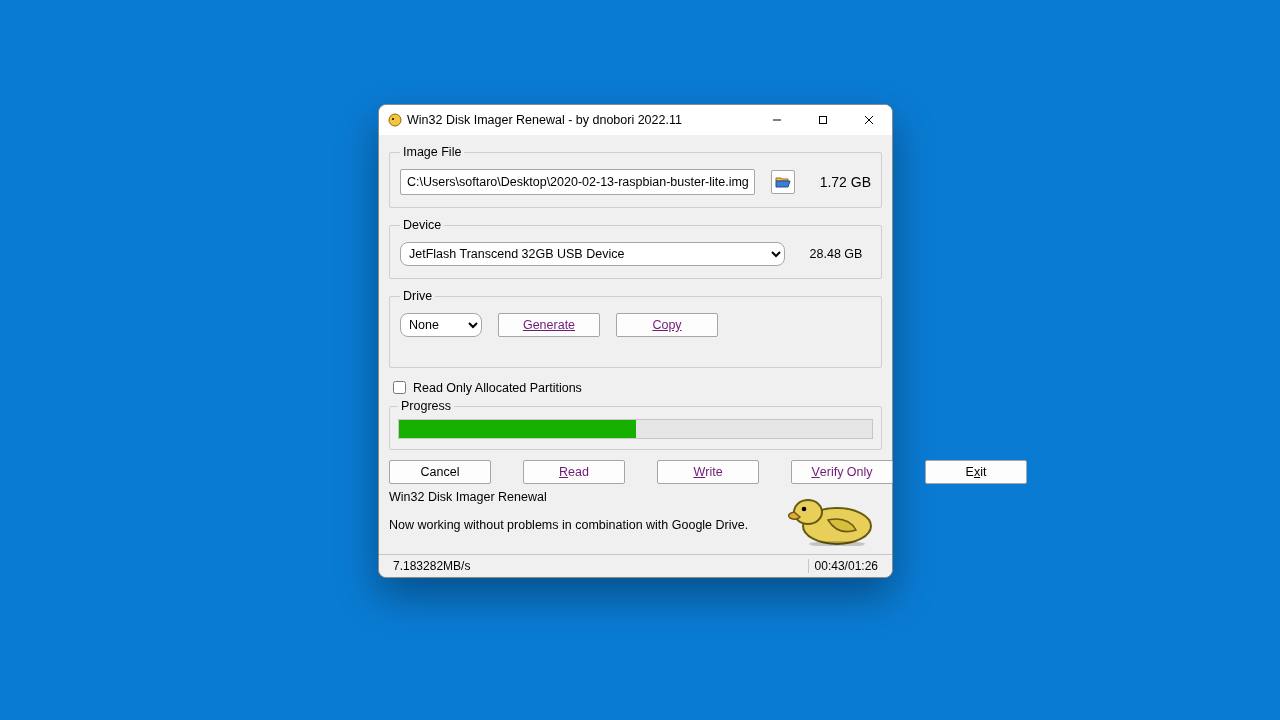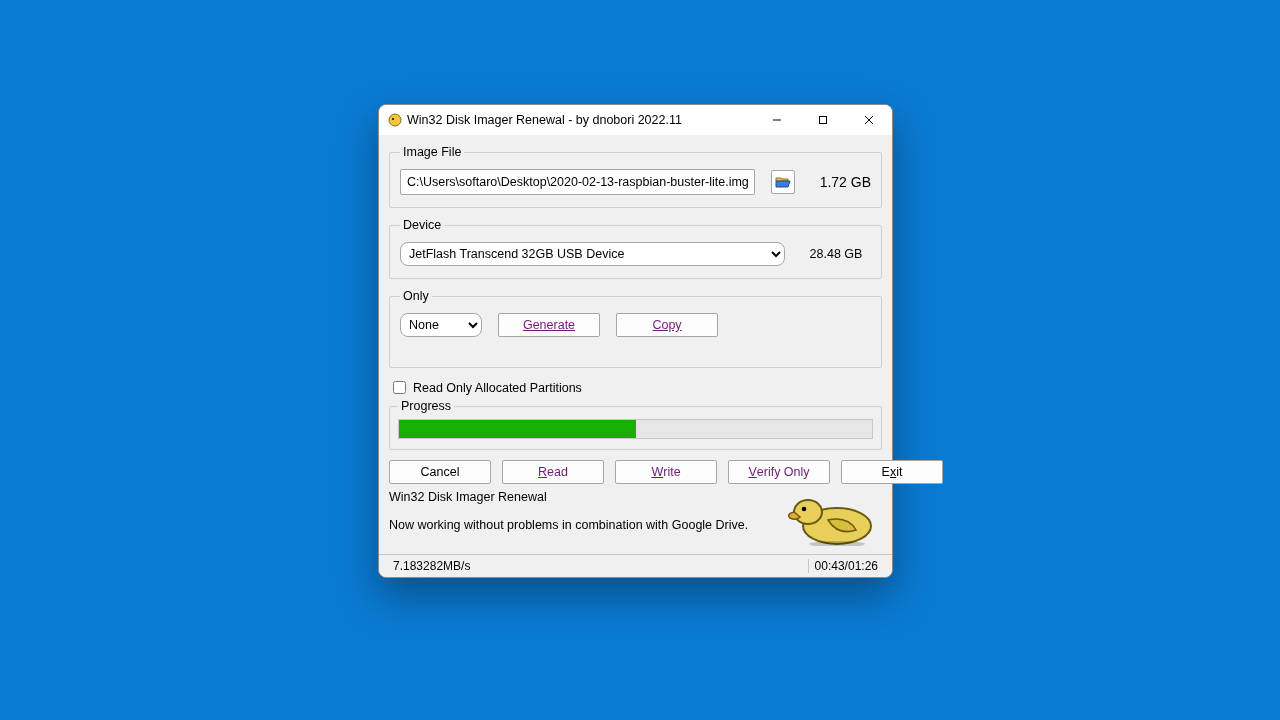--- a/index.html
+++ b/index.html
@@ -19,21 +19,21 @@
   .device-row select{flex:1}
   .device-size{width:70px;text-align:center;font-size:12.5px}
   .hash-row select{width:82px}
   .btn{height:22px;min-width:80px;border:1px solid #a6a6a6;border-radius:2px;background:#fdfdfd;font:inherit;display:flex;align-items:center;justify-content:center;padding:0 10px}
   .btn.disabled{color:#701a75}
   .chk{display:flex;align-items:center;gap:4px;margin:2px 0 2px 0}
   .chk input{width:13px;height:13px}
   .progress-fs{margin-top:0;padding:6px 8px 10px 8px}
   .progressbar{height:18px;border:1px solid #c6c6c6;background:#e6e6e6;position:relative}
   .progressbar .fill{position:absolute;left:0;top:0;bottom:0;width:50%;background:#18b000}
-  .actions{display:flex;gap:11px;margin:8px 0 6px 0}
+  .actions{display:flex;gap:32px;margin:8px 0 6px 0}
   .actions .btn{flex:1}
   .footer{display:flex;align-items:flex-start;margin:4px 0 4px 0}
   .footer .txt{flex:1}
   .footer .appname{font-size:12.5px;margin-bottom:14px}
   .footer .tagline{font-size:12.5px}
   .duck{width:100px;height:56px}
   .statusbar{display:flex;border-top:1px solid #c6c6c6;height:22px;align-items:center;padding:0 8px;font-size:12px;background:#f0f0f0;border-bottom-left-radius:8px;border-bottom-right-radius:8px}
   .statusbar .spacer{flex:1}
   .statusbar .cell{padding:0 6px}
   .statusbar .cell.right{border-left:1px solid #c6c6c6}
@@ -91,21 +91,21 @@
       <legend>Device</legend>
       <div class="row device-row">
         <select>
           <option>JetFlash Transcend 32GB USB Device</option>
         </select>
         <div class="device-size">28.48 GB</div>
       </div>
     </fieldset>
 
     <fieldset style="padding-bottom:30px">
-      <legend>Only</legend>
+      <legend>Drive</legend>
       <div class="row hash-row">
         <select>
           <option>None</option>
         </select>
         <div class="btn disabled">
             <span class="ul">Generate</span>
           </div>
         <div class="btn disabled">
             <span class="ul">Copy</span>
           </div>

